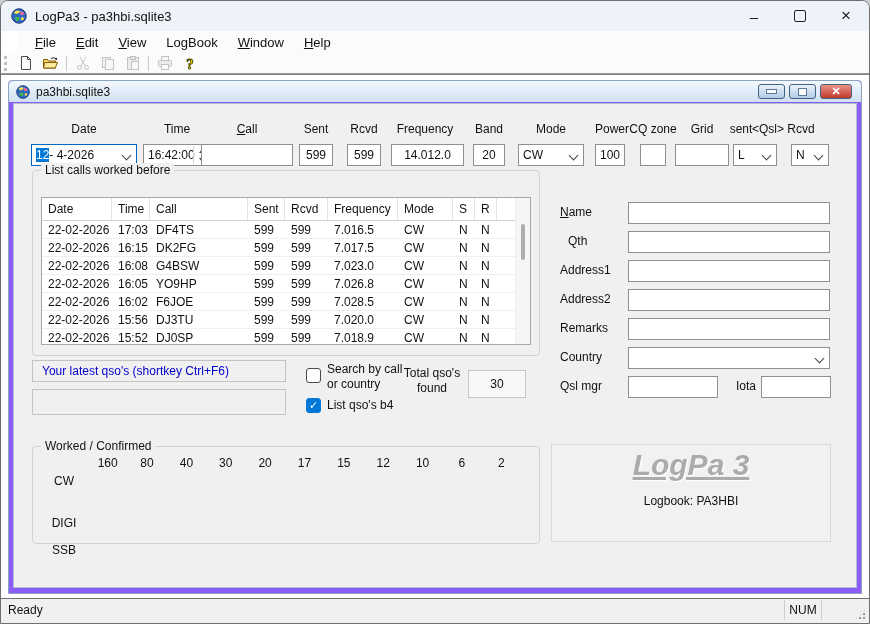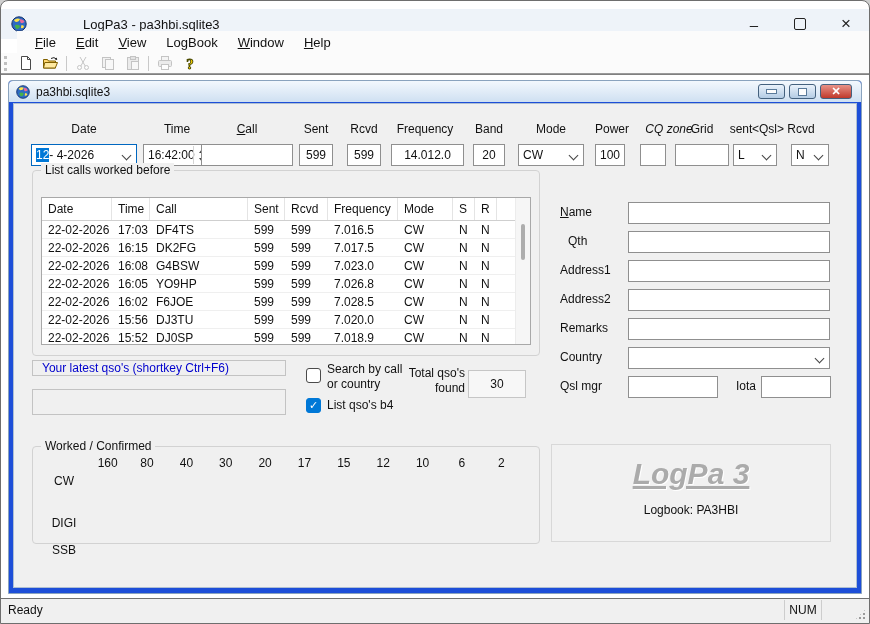--- a/index.html
+++ b/index.html
@@ -1,37 +1,37 @@
 <!DOCTYPE html>
 <html><head>
 <meta charset="utf-8">
 <style>
   html,body{margin:0;padding:0;background:#cfcfcf;}
   #app{position:relative;width:868px;height:622px;border:1px solid #6e6e6e;border-radius:8px 8px 0 0;
        overflow:hidden;background:#fff;font-family:"Liberation Sans",sans-serif;color:#111;}
   
-  .titlebar{position:absolute;left:0;top:8px;width:100%;height:30px;background:#eef3f9;display:flex;align-items:center;gap:48px;}
+  .titlebar{position:absolute;left:0;top:0;width:100%;height:30px;background:#eef3f9;display:flex;align-items:center;}
   .app-icon{margin-left:10px;width:16px;height:16px;flex:0 0 auto;}
   .titlebar-text{margin-left:8px;font-size:13px;}
   .win-btns{position:absolute;right:0;top:0;height:30px;display:flex;}
   .win-btn{width:46px;height:30px;display:flex;align-items:center;justify-content:center;font-size:15px;color:#222;}
   .maxbox{width:10px;height:10px;border:1px solid #222;border-radius:2px;}
   
   .menubar{position:absolute;left:16px;top:30px;width:100%;height:22px;background:#fbfbfb;display:flex;align-items:center;font-size:13px;padding-left:8px;box-sizing:border-box;}
   .menu-item{padding:0 10px;}
   
   .toolbar{position:absolute;left:0;top:52px;width:100%;height:21px;background:#fbfbfb;border-bottom:1px solid #9a9a9a;box-sizing:border-box;display:flex;align-items:center;}
   .tb-grip{width:0;height:15px;border-left:3px dotted #c0c0c0;margin:0 6px 0 3px;}
   .tb-btn{width:25px;height:19px;display:flex;align-items:center;justify-content:center;}
   .tb-btn.disabled{opacity:.5;}
   .tb-sep{width:1px;height:15px;background:#c9c9c9;margin:0 3px;}
   
   .mdi{position:absolute;left:0;top:73px;width:100%;height:525px;background:#fff;border-top:1px solid #808080;border-bottom:1px solid #707070;box-sizing:border-box;}
   
-  .child{position:absolute;left:7px;top:5px;width:852px;height:512px;background:#1d4ed8;border:1px solid #8aa3be;border-radius:4px 4px 0 0;}
+  .child{position:absolute;left:7px;top:5px;width:852px;height:512px;background:#8b5cf6;border:1px solid #8aa3be;border-radius:4px 4px 0 0;}
   .child-titlebar{height:21px;display:flex;align-items:center;padding-left:7px;font-size:12px;
       background:linear-gradient(#f3f8fd,#cfe0f2);border-radius:4px 4px 0 0;}
   .child-title-text{margin-left:6px;}
   .child-btns{position:absolute;right:9px;top:3px;display:flex;gap:4px;}
   .cbtn{width:27px;height:15px;border:1px solid #44617e;border-radius:3px;background:linear-gradient(#eaf2fb,#b4cce4);
         display:flex;align-items:center;justify-content:center;box-sizing:border-box;}
   .cbtn.close{background:linear-gradient(#e89287,#c0392b);width:32px;color:#fff;font-size:11px;font-weight:bold;line-height:1;}
   .ico-min{width:9px;height:3px;background:#fdfdfd;border:1px solid #5a7a9a;}
   .ico-restore{width:7px;height:6px;background:#fdfdfd;border:1px solid #5a7a9a;}
   .child-content{position:absolute;left:4px;right:4px;top:22px;bottom:5px;background:#f0f0f0;border:1px solid #aebfd2;box-sizing:border-box;}
@@ -73,21 +73,21 @@
   .cb-label{position:absolute;font-size:12px;line-height:15px;}
   .totalbox{position:absolute;border:1px solid #c6c6c6;background:#f7f7f7;font-size:12px;display:flex;align-items:center;justify-content:center;}
   
   .bands{position:absolute;left:55px;top:9px;width:433px;display:flex;font-size:12px;}
   .band{flex:1;text-align:center;}
   .wmode{position:absolute;left:8px;width:46px;text-align:center;font-size:12px;}
   
   .rlabel{position:absolute;left:546px;font-size:12px;}
   
   .logobox{position:absolute;left:537px;top:340px;width:280px;height:98px;border:1px solid #d8d8d8;background:#f1f1f1;text-align:center;box-sizing:border-box;}
-  .logo-title{margin-top:12px;font-size:30px;font-weight:bold;font-style:italic;text-decoration:underline;color:#ababab;text-shadow:1px 1px 0 #ffffff;}
+  .logo-title{margin-top:3px;font-size:30px;font-weight:bold;font-style:italic;text-decoration:underline;color:#ababab;text-shadow:1px 1px 0 #ffffff;}
   .logo-sub{margin-top:12px;font-size:12px;color:#111;}
   
   .statusbar{position:absolute;left:0;top:598px;width:100%;height:24px;background:#f0f0f0;font-size:12px;}
   .sb-left{position:absolute;left:7px;top:4px;}
   .sb-num{position:absolute;left:783px;top:1px;width:36px;height:20px;border-left:1px solid #cdcdcd;border-right:1px solid #cdcdcd;
           display:flex;align-items:center;justify-content:center;}
   .grip{position:absolute;right:2px;bottom:2px;width:13px;height:13px;
         background-image:radial-gradient(#9a9a9a 1px,transparent 1.3px);background-size:4px 4px;
         clip-path:polygon(100% 0,100% 100%,0 100%);}
   u{text-decoration:underline;}
@@ -209,21 +209,21 @@
 
         <div class="flabel" style="left:17px;top:18px;width:106px;">Date</div>
         <div class="flabel" style="left:129px;top:18px;width:68px;">Time</div>
         <div class="flabel" style="left:187px;top:18px;width:92px;"><u>C</u>all</div>
         <div class="flabel" style="left:285px;top:18px;width:34px;">Sent</div>
         <div class="flabel" style="left:333px;top:18px;width:34px;">Rcvd</div>
         <div class="flabel" style="left:377px;top:18px;width:68px;">Frequency</div>
         <div class="flabel" style="left:459px;top:18px;width:32px;">Band</div>
         <div class="flabel" style="left:504px;top:18px;width:66px;">Mode</div>
         <div class="flabel" style="left:581px;top:18px;width:30px;">Power</div>
-        <div class="flabel" style="left:622px;top:18px;width:66px;font-style:italic;">CQ zone</div>
+        <div class="flabel" style="left:606px;top:18px;width:66px;">CQ zone</div>
         <div class="flabel" style="left:661px;top:18px;width:54px;">Grid</div>
         <div class="flabel" style="left:707px;top:18px;width:40px;">sent</div>
         <div class="flabel" style="left:731px;top:18px;width:46px;">&lt;Qsl&gt;</div>
         <div class="flabel" style="left:770px;top:18px;width:34px;">Rcvd</div>
 
         <div class="field datefield" style="left:17px;top:40px;width:106px;">
           <span class="sel">12</span>
             <span>- 4-2026</span>
           <span class="chev"></span>
         </div>
@@ -349,30 +349,30 @@
                 <div class="td c6">CW</div>
                 <div class="td c7">N</div>
                 <div class="td c8">N</div>
             </div>
             <div class="vscroll">
               <div class="vthumb"></div>
             </div>
           </div>
         </div>
 
-        <div class="banner banner-blue" style="left:18px;top:256px;width:254px;height:16px;">Your latest qso's (shortkey Ctrl+F6)</div>
+        <div class="banner banner-blue" style="left:18px;top:256px;width:254px;height:22px;">Your latest qso's (shortkey Ctrl+F6)</div>
         <div class="banner" style="left:18px;top:285px;width:254px;height:26px;"></div>
 
         <div class="cb" style="left:292px;top:264px;"></div>
         <div class="cb-label" style="left:313px;top:258px;width:88px;">Search by call or country</div>
         <div class="cb checked" style="left:292px;top:294px;">
             <span>✓</span>
           </div>
         <div class="cb-label" style="left:313px;top:294px;width:100px;">List qso's b4</div>
-        <div class="cb-label" style="left:385px;top:262px;width:66px;text-align:right;">Total qso's found</div>
+        <div class="cb-label" style="left:385px;top:262px;width:66px;text-align:center;">Total qso's found</div>
         <div class="totalbox" style="left:454px;top:266px;width:56px;height:26px;">30</div>
 
         <div class="group" style="left:18px;top:342px;width:506px;height:96px;">
           <span class="group-label">Worked / Confirmed</span>
           <div class="bands">
             <span class="band">160</span>
             <span class="band">80</span>
             <span class="band">40</span>
             <span class="band">30</span>
             <span class="band">20</span>

